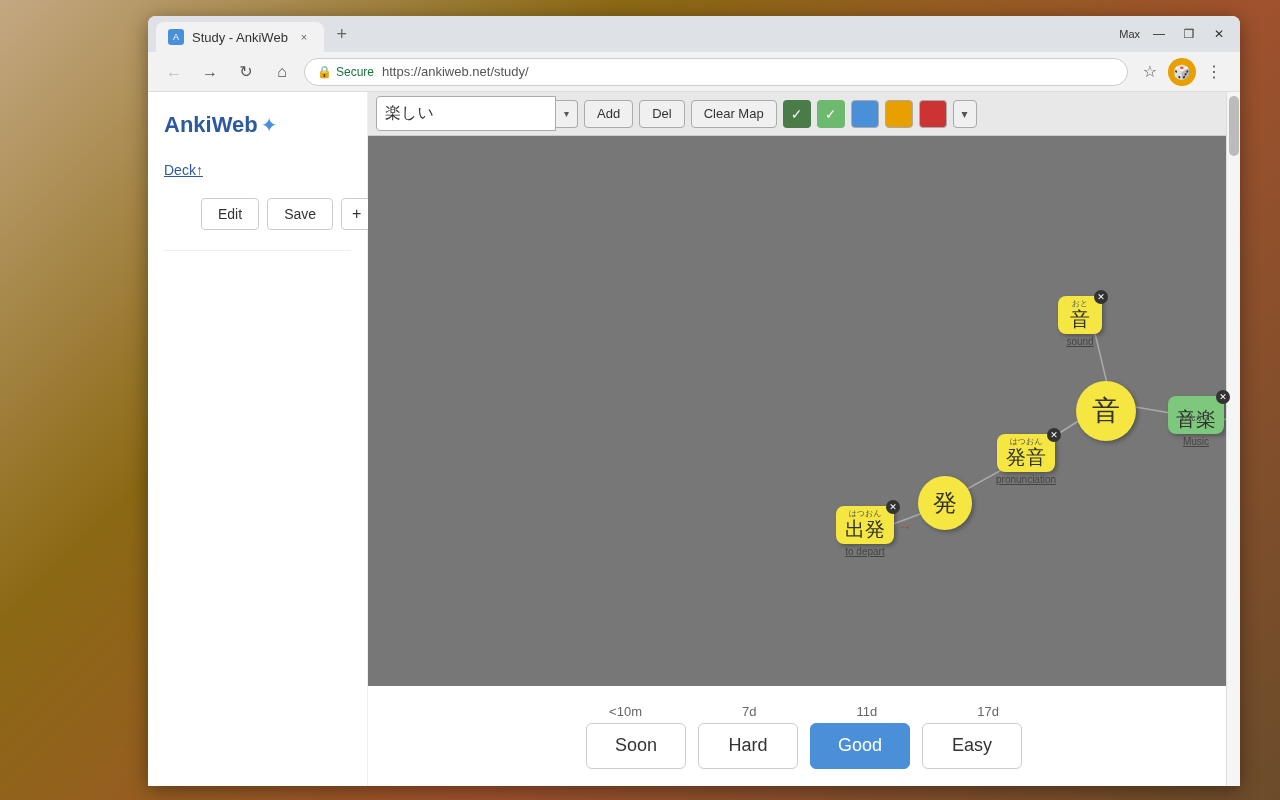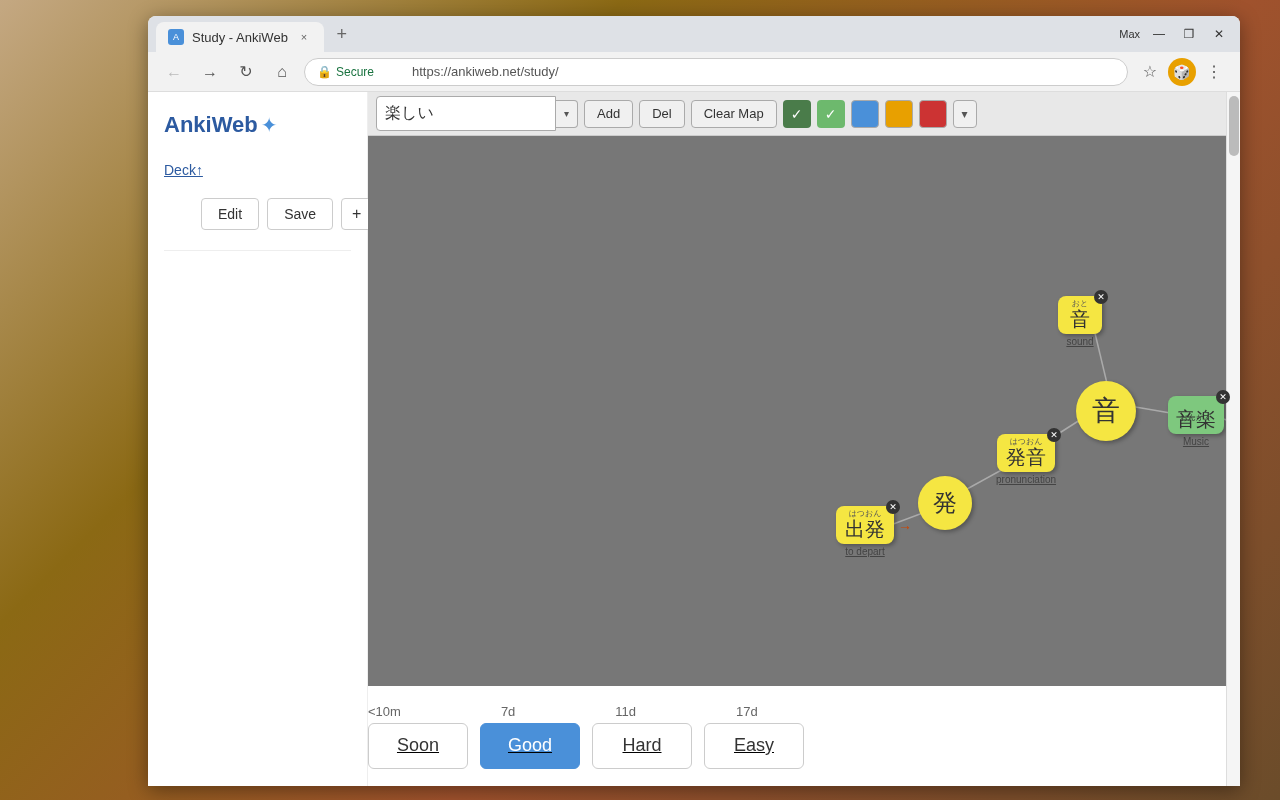--- a/index.html
+++ b/index.html
@@ -165,21 +165,20 @@
       color: #1a7340;
       font-size: 12px;
       display: flex;
       align-items: center;
       gap: 4px;
     }
 
     .url-text {
       color: #555;
       font-size: 13px;
-      margin-left: 30px;
     }
 
     .address-actions {
       display: flex;
       gap: 4px;
       align-items: center;
     }
 
     .addr-btn {
       width: 28px;
@@ -526,36 +525,35 @@
     
     .answer-area {
       position: absolute;
       bottom: 0;
       left: 0;
       right: 0;
       height: 100px;
       background: white;
       display: flex;
       flex-direction: column;
-      align-items: flex-start;
+      align-items: center;
       justify-content: center;
       gap: 4px;
     }
 
     .answer-times {
       display: flex;
       gap: 100px;
       font-size: 13px;
       color: #666;
     }
 
     .answer-btns {
       display: flex;
       gap: 12px;
-      text-decoration: underline;
     }
 
     .ans-btn {
       width: 100px;
       height: 46px;
       border: 1px solid #ccc;
       border-radius: 6px;
       background: white;
       cursor: pointer;
       font-size: 18px;
@@ -736,22 +734,22 @@
 
       <div class="answer-area">
         <div class="answer-times">
           <span>&lt;10m</span>
           <span>7d</span>
           <span>11d</span>
           <span>17d</span>
         </div>
         <div class="answer-btns">
           <button class="ans-btn">Soon</button>
+          <button class="ans-btn">Hard</button>
           <button class="ans-btn active">Good</button>
-          <button class="ans-btn">Hard</button>
           <button class="ans-btn">Easy</button>
         </div>
       </div>
 
       <div class="right-scrollbar">
         <div class="scroll-thumb-v"></div>
       </div>
 
     </div>
   </div>

